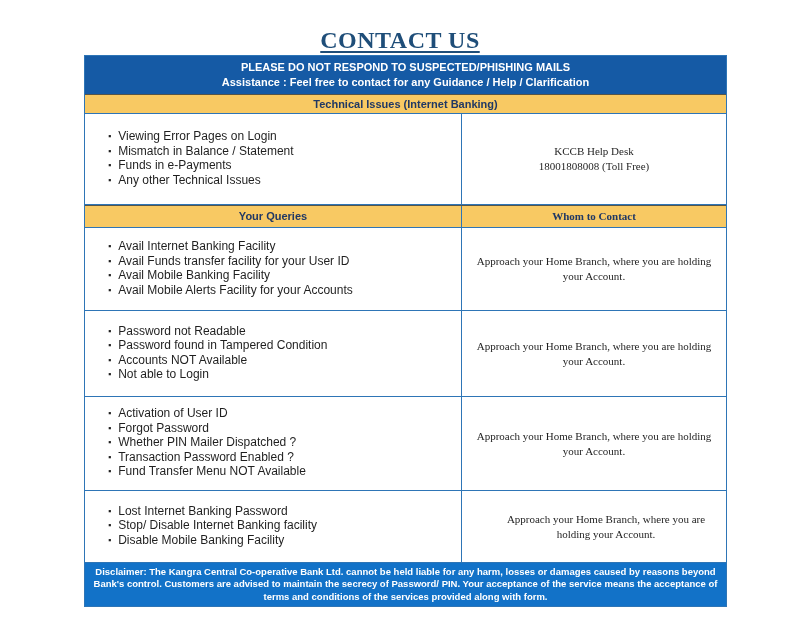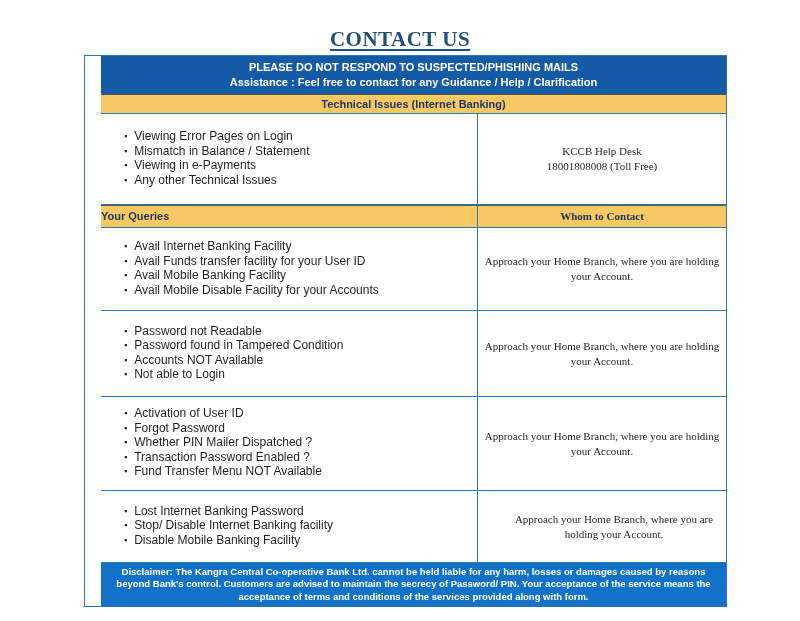--- a/index.html
+++ b/index.html
@@ -3,26 +3,26 @@
 <meta charset="utf-8">
 <style>
   html,body{margin:0;padding:0;background:#ffffff;}
   .page{
     position:relative;width:800px;height:621px;background:#ffffff;overflow:hidden;
     font-family:"Liberation Sans", sans-serif;
   }
   .title{
     margin:0;padding-top:27px;text-align:center;
     font-family:"Liberation Serif", serif;
-    font-size:21px;font-weight:bold;color:#1f4e79;letter-spacing:0.5px;
+    font-size:24px;font-weight:bold;color:#1f4e79;letter-spacing:0.5px;
     text-decoration:underline;text-decoration-thickness:2px;text-underline-offset:3px;
   }
   .tbl{
     position:absolute;left:84px;top:55px;width:643px;
-    border:1.5px solid #2e75b6;box-sizing:border-box;background:#fff;padding-left:16px;
+    border:1.5px solid #2e75b6;box-sizing:border-box;background:#fff;
   }
   .banner{
     background:#155aa5;color:#ffffff;text-align:center;
     height:38px;display:flex;flex-direction:column;justify-content:center;
     font-size:11px;font-weight:bold;line-height:15px;
   }
   .ybar{
     background:#f8c963;color:#203864;text-align:center;
     font-size:11px;font-weight:bold;line-height:18px;height:18px;
     border-top:1px solid #55554a;border-bottom:1.5px solid #2e75b6;
@@ -31,21 +31,21 @@
   .row:last-of-type{border-bottom:none;}
   .cell-l{
     width:377px;box-sizing:border-box;border-right:1.5px solid #2e75b6;
     display:flex;align-items:center;padding-left:22px;
   }
   .cell-r{
     flex:1;display:flex;flex-direction:column;align-items:center;justify-content:center;
     text-align:center;font-size:11px;color:#1f1f1f;line-height:15px;padding:0 6px;font-family:Liberation Serif, serif;
   }
   .hdr-row{background:#f8c963;border-top:1px solid #55554a;border-bottom:1.5px solid #2e75b6;}
-  .hdr-row .cell-l{justify-content:flex-start;padding-left:0;}
+  .hdr-row .cell-l{justify-content:center;padding-left:0;}
   .hdr-cell{font-size:11px;font-weight:bold;color:#203864;line-height:21px;height:21px;}
   ul.qlist{list-style:none;margin:1px;padding:0;font-size:12px;color:#1f1f1f;}
   ul.qlist li{line-height:13.5px;}
   ul.qlist li::before{content:"▪";font-size:9px;margin-right:7px;position:relative;top:-1px;}
   .h1r{height:91px;} .h2r{height:83px;} .h3r{height:86px;} .h4r{height:94px;} .h5r{height:72px;gap:24px;}
   .disclaimer{
     background:#1272c8;color:#ffffff;text-align:center;
     font-size:9.5px;font-weight:bold;line-height:12.5px;
     padding:2.5px 8px;box-sizing:border-box;
   }
@@ -64,21 +64,21 @@
       <div>Assistance : Feel free to contact for any Guidance / Help / Clarification</div>
     </div>
 
     <div class="ybar">Technical Issues (Internet Banking)</div>
 
     <div class="row h1r">
       <div class="cell-l">
         <ul class="qlist">
           <li>Viewing Error Pages on Login</li>
           <li>Mismatch in Balance / Statement</li>
-          <li>Viewing in e-Payments</li>
+          <li>Funds in e-Payments</li>
           <li>Any other Technical Issues</li>
         </ul>
       </div>
       <div class="cell-r">
         <div>KCCB Help Desk</div>
         <div>18001808008 (Toll Free)</div>
       </div>
     </div>
 
     <div class="row hdr-row">
@@ -89,21 +89,21 @@
         <span class="hdr-cell">Whom to Contact</span>
       </div>
     </div>
 
     <div class="row h2r">
       <div class="cell-l">
         <ul class="qlist">
           <li>Avail Internet Banking Facility</li>
           <li>Avail Funds transfer facility for your User ID</li>
           <li>Avail Mobile Banking Facility</li>
-          <li>Avail Mobile Disable Facility for your Accounts</li>
+          <li>Avail Mobile Alerts Facility for your Accounts</li>
         </ul>
       </div>
       <div class="cell-r">
         <div>Approach your Home Branch, where you are holding your Account.</div>
       </div>
     </div>
 
     <div class="row h3r">
       <div class="cell-l">
         <ul class="qlist">

